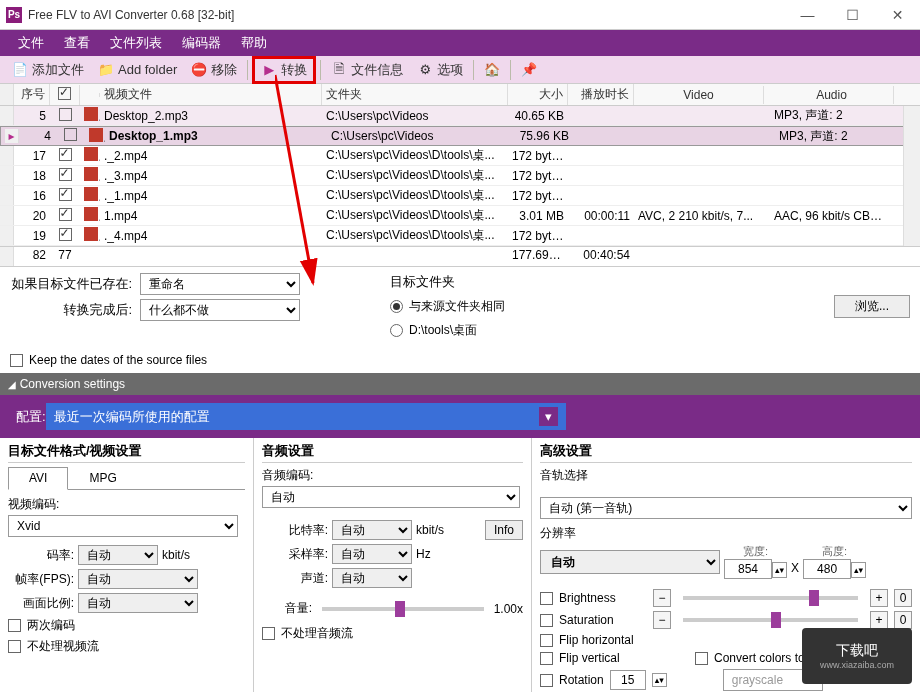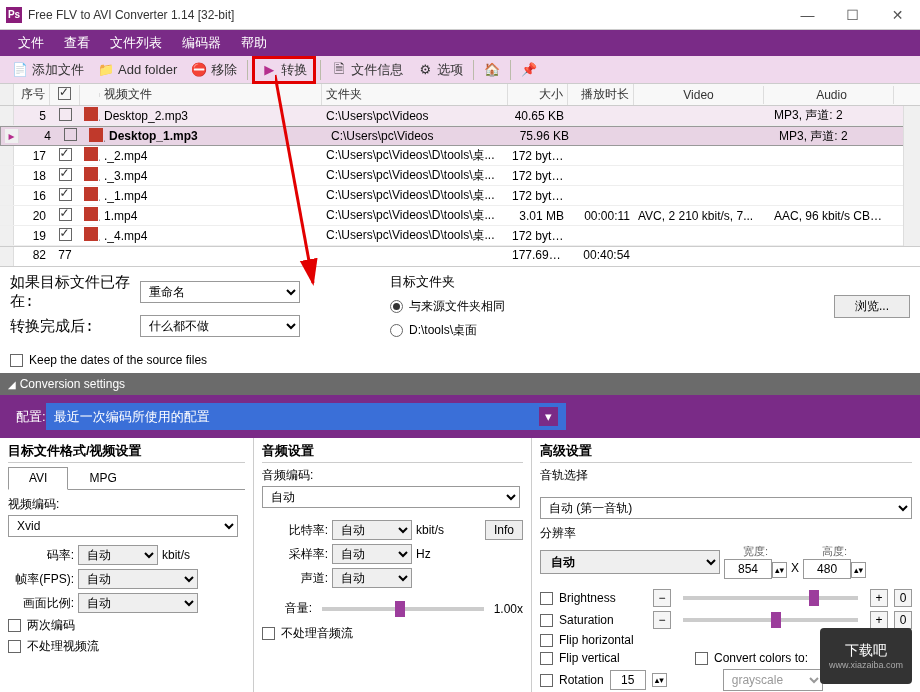--- a/index.html
+++ b/index.html
@@ -34,21 +34,21 @@
 .col-dur { width: 66px; text-align: right; }
 .col-video { width: 130px; text-align: center; }
 .col-audio { width: 130px; padding-left: 10px; }
 .table-footer { display: flex; height: 20px; border-top: 1px solid #ccc; background: #fff; }
 .chk { width: 13px; height: 13px; border: 1px solid #666; display: inline-block; position: relative; }
 .chk.checked::after { content: "✓"; position: absolute; top: -3px; left: 0; font-size: 12px; color: #333; }
 .file-icon { width: 14px; height: 14px; background: #c0392b; display: inline-block; }
 .options-row { display: flex; padding: 6px 10px; gap: 20px; border-top: 1px solid #ccc; }
 .opt-left { width: 360px; }
 .opt-row { display: flex; align-items: center; margin-bottom: 4px; }
-.opt-label { width: 130px; padding-right: 8px; font-size: 15px; font-family: Liberation Mono, monospace; }
+.opt-label { width: 130px; text-align: right; padding-right: 8px; font-size: 13px; }
 .sel { border: 1px solid #999; padding: 2px 4px; font-size: 12px; background: #fff; }
 .opt-right { flex: 1; }
 .fieldset-label { font-size: 13px; margin-bottom: 4px; }
 .radio-row { display: flex; align-items: center; gap: 6px; margin-bottom: 4px; }
 .radio { width: 13px; height: 13px; border: 1px solid #666; border-radius: 50%; display: inline-block; position: relative; }
 .radio.checked::after { content: ""; position: absolute; width: 7px; height: 7px; background: #333; border-radius: 50%; top: 2px; left: 2px; }
 .browse-btn { border: 1px solid #999; padding: 2px 20px; background: #eee; font-size: 12px; }
 .keep-dates { display: flex; align-items: center; gap: 6px; padding: 4px 10px 6px; font-size: 12px; }
 .conv-header { background: #6b6b6b; color: #fff; padding: 4px 8px; font-size: 12px; display: flex; align-items: center; }
 .conv-header::before { content: "◢"; margin-right: 4px; font-size: 10px; }
@@ -69,31 +69,31 @@
 .setting-label-b { width: 50px; text-align: right; font-size: 12px; }
 .small-sel { border: 1px solid #999; padding: 1px 4px; font-size: 12px; flex: 0 0 80px; }
 .slider-track { flex: 1; height: 4px; background: #ccc; position: relative; margin: 0 6px; }
 .slider-thumb { position: absolute; width: 10px; height: 16px; background: #9c3d9c; top: -6px; left: 50%; }
 .adv-row { display: flex; align-items: center; margin-bottom: 4px; gap: 6px; }
 .adv-chk-label { font-size: 12px; }
 .mini-btn { width: 18px; height: 18px; border: 1px solid #999; background: #f5f5f5; display: flex; align-items: center; justify-content: center; font-size: 12px; }
 .res-group { display: flex; align-items: center; gap: 4px; }
 .res-sel { border: 1px solid #999; padding: 3px 6px; font-size: 12px; font-weight: bold; }
 .num-input { border: 1px solid #999; padding: 2px 8px; width: 48px; text-align: center; font-size: 12px; }
-.watermark { position: absolute; right: 8px; bottom: 8px; width: 92px; height: 56px; background: #333; color: #fff; display: flex; flex-direction: column; align-items: center; justify-content: center; font-size: 14px; border-radius: 4px; }
+.watermark { position: absolute; right: 8px; bottom: 8px; width: 110px; height: 56px; background: #333; color: #fff; display: flex; flex-direction: column; align-items: center; justify-content: center; font-size: 14px; border-radius: 4px; }
 .watermark-sub { font-size: 9px; color: #aaa; }
 .arrow-svg { position: absolute; left: 275px; top: 65px; pointer-events: none; }
 .scrollbar-v { position: absolute; right: 0; top: 22px; width: 17px; height: 140px; background: #f0f0f0; border-left: 1px solid #ddd; }
 </style>
 </head>
 <body>
 
 <div class="titlebar">
   <div class="titlebar-icon">Ps</div>
-  <div class="titlebar-title">Free FLV to AVI Converter 1.14  [32-bit]</div>
+  <div class="titlebar-title">Free FLV to AVI Converter 0.68  [32-bit]</div>
   <div class="titlebar-btns">
     <div class="titlebar-btn">—</div>
     <div class="titlebar-btn">☐</div>
     <div class="titlebar-btn">✕</div>
   </div>
 </div>
 
 <div class="menubar">
   <div class="menubar-item">文件</div>
   <div class="menubar-item">查看</div>

